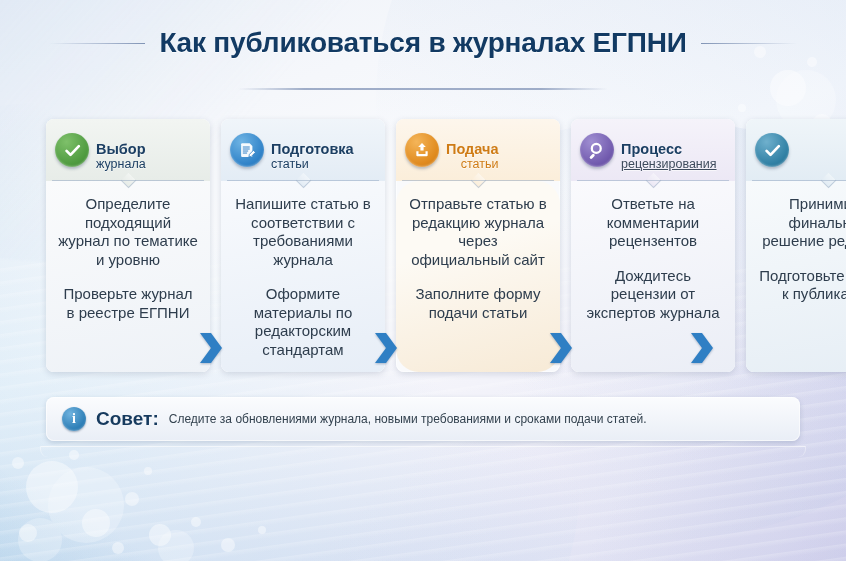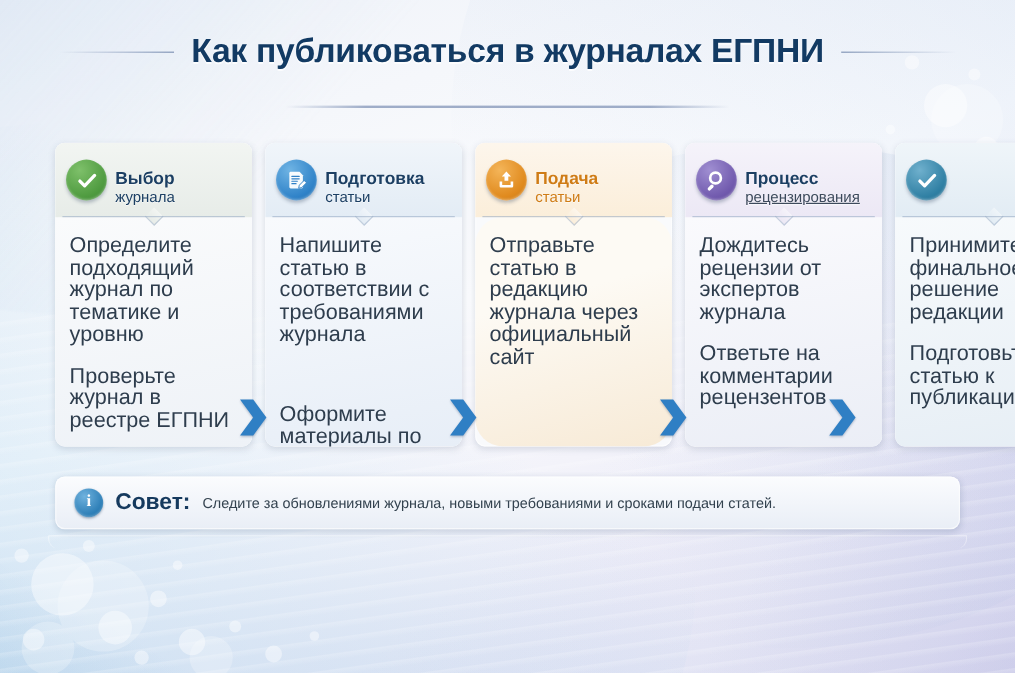--- a/index.html
+++ b/index.html
@@ -114,31 +114,32 @@
   .icon{
     flex:0 0 auto;width:34px;height:34px;border-radius:50%;
     display:flex;align-items:center;justify-content:center;
     box-shadow:0 2px 3px rgba(40,60,90,.30), 0 -1px 2px rgba(255,255,255,.35) inset;
   }
   .card-body{
     padding:14px 12px 0 12px;box-sizing:border-box;height:191px;
     display:flex;flex-direction:column;
   }
   .bullet{
-    font-size:18px;line-height:18.5px;color:#2e3d4d;
+    font-size:15px;line-height:18.5px;color:#2e3d4d;
     margin:0 0 16px 0;
+    text-align:center;
   }
   .bullet:last-child{margin-bottom:0;}
 
   
   .c1 .card-head{background:linear-gradient(180deg,#f2f5f2,#e7ece8);}
   .c1 .card-body{background:linear-gradient(170deg,#fafbfc,#eef2f7);}
   .c2 .card-head{background:linear-gradient(180deg,#f0f5fa,#e3ecf5);}
-  .c2 .card-body{background:linear-gradient(170deg,#f8fafd,#e7eef7);gap:32px;}
-  .c3 .card-head{background:linear-gradient(180deg,#fdf6ec,#fbeeda);}
+  .c2 .card-body{background:linear-gradient(170deg,#f8fafd,#e7eef7);}
+  .c3 .card-head{background:linear-gradient(180deg,#fdf6ec,#fbeeda);text-align:right;}
   .c3 .card-body{background:linear-gradient(165deg,#fdfaf4 35%,#f7ead6 100%);border-radius:23px;}
   .c4 .card-head{background:linear-gradient(180deg,#f5f3fa,#ece8f5);}
   .c4 .card-body{background:linear-gradient(170deg,#fafafd,#ebeef6);}
   .c5 .card-head{background:linear-gradient(180deg,#eff5f9,#e2ecf4);}
   .c5 .card-body{background:linear-gradient(170deg,#f7fafc,#e6eef5);}
   .c3 .card-title{color:#cf7c16;}
   .c4 .card-title .sub{color:#3d4a5c;text-decoration:underline;}
 
   
   .chevron{
@@ -276,40 +277,41 @@
             <path d="M5.2 13.6v4.6a1.3 1.3 0 0 0 1.3 1.3h11a1.3 1.3 0 0 0 1.3-1.3v-4.6h-2.6v3.3H7.8v-3.3z" fill="#fff"></path>
           </svg>
         </span>
         <span class="card-title">
           <span>Подача</span>
           <span class="sub">статьи</span>
         </span>
       </div>
       <div class="card-body">
         <p class="bullet">Отправьте статью в редакцию журнала через официальный сайт</p>
+        <p class="bullet">Заполните форму подачи статьи</p>
       </div>
     </div>
 
     <div class="card c4">
       <div class="card-head">
         <span class="notch"></span>
         <span class="icon" style="background:radial-gradient(circle at 34% 26%,#a08fd2,#7059ad 68%,#5c4795);">
           <svg width="21" height="21" viewBox="0 0 24 24">
             <circle cx="10.6" cy="9.6" r="5.1" fill="none" stroke="#fff" stroke-width="2.6"></circle>
             <path d="M7.2 17.4l-2.5 2.5" stroke="#fff" stroke-width="3.2" stroke-linecap="round"></path>
           </svg>
         </span>
         <span class="card-title">
           <span>Процесс</span>
           <span class="sub">рецензирования</span>
         </span>
       </div>
       <div class="card-body">
+        <p class="bullet">Ответьте на комментарии рецензентов</p>
         <p class="bullet">Дождитесь рецензии от экспертов журнала</p>
-        <p class="bullet">Ответьте на комментарии рецензентов</p>
       </div>
     </div>
 
     <div class="card c5">
       <div class="card-head">
         <span class="notch"></span>
         <span class="icon" style="background:radial-gradient(circle at 34% 26%,#6fb0cd,#2f7fa3 68%,#266a8b);">
           <svg width="19" height="19" viewBox="0 0 24 24">
               <path d="M4.5 12.5l5 5L20 6.5" fill="none" stroke="#fff" stroke-width="3.4" stroke-linecap="round" stroke-linejoin="round"></path>
             </svg>

